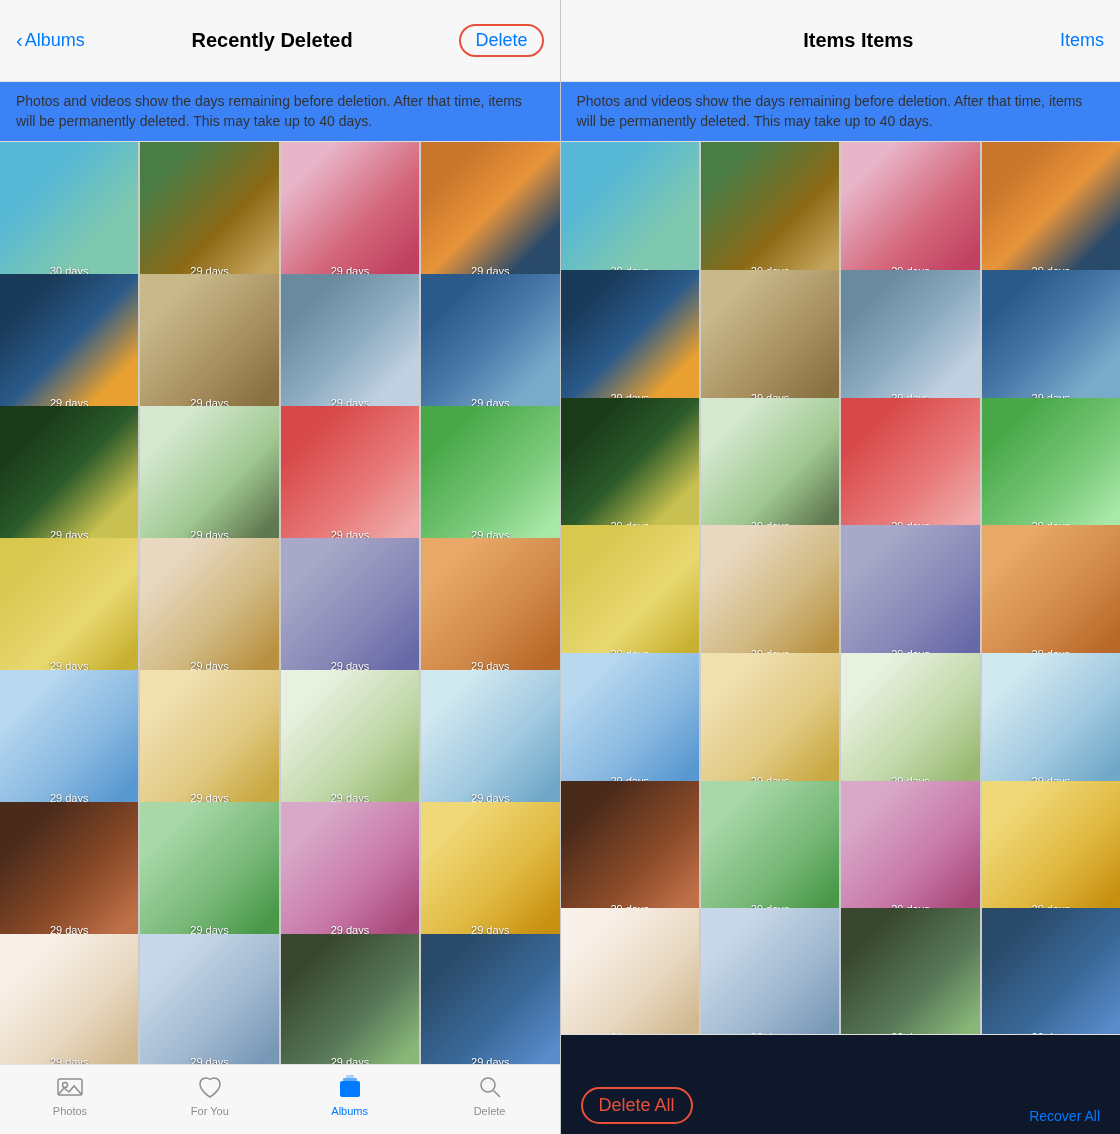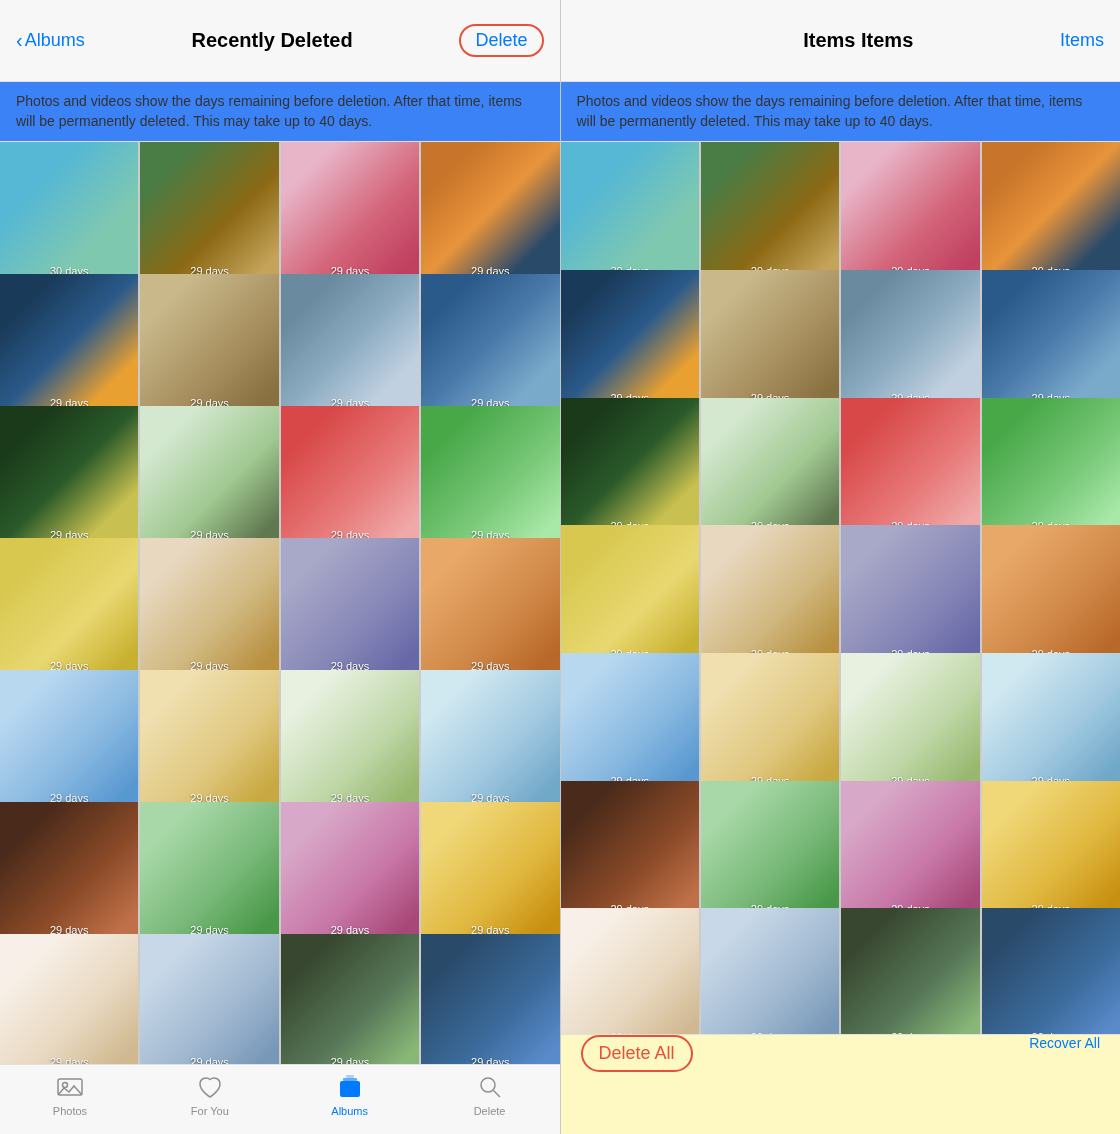--- a/index.html
+++ b/index.html
@@ -55,21 +55,21 @@
     .c27 { background: linear-gradient(135deg, #384830 20%, #587858 60%, #88b878 90%); }
     .c28 { background: linear-gradient(135deg, #2a4a6a 20%, #3a6a9a 60%, #5a8aca 90%); }
 
     
     .tab-bar { height: 70px; border-top: 1px solid #e0e0e0; background: #f7f7f7; display: flex; align-items: center; justify-content: space-around; padding-bottom: 10px; }
     .tab-item { display: flex; flex-direction: column; align-items: center; gap: 4px; cursor: pointer; flex: 1; }
     .tab-label { font-size: 11px; color: #8e8e93; }
     .tab-label.active { color: #007AFF; }
 
     
-    .action-bar { height: 100px; border-top: 1px solid #e0e0e0; background: #fef9c3; display: flex; align-items: flex-start; justify-content: space-between; padding: 0 20px 10px; }
+    .action-bar { height: 100px; border-top: 1px solid #e0e0e0; background: #0f172a; display: flex; align-items: flex-end; justify-content: space-between; padding: 0 20px 10px; }
     .delete-all-btn { font-size: 18px; color: #e8503a; background: none; border: 2.5px solid #e8503a; border-radius: 20px; padding: 6px 16px; cursor: pointer; font-family: inherit; font-weight: 500; }
     .recover-all-btn { font-size: 14px; color: #007AFF; background: none; border: none; cursor: pointer; font-family: inherit; }
 
     
     .chevron { font-size: 20px; }
 
     
     .tab-svg { width: 28px; height: 28px; }
   </style>
 </head>

